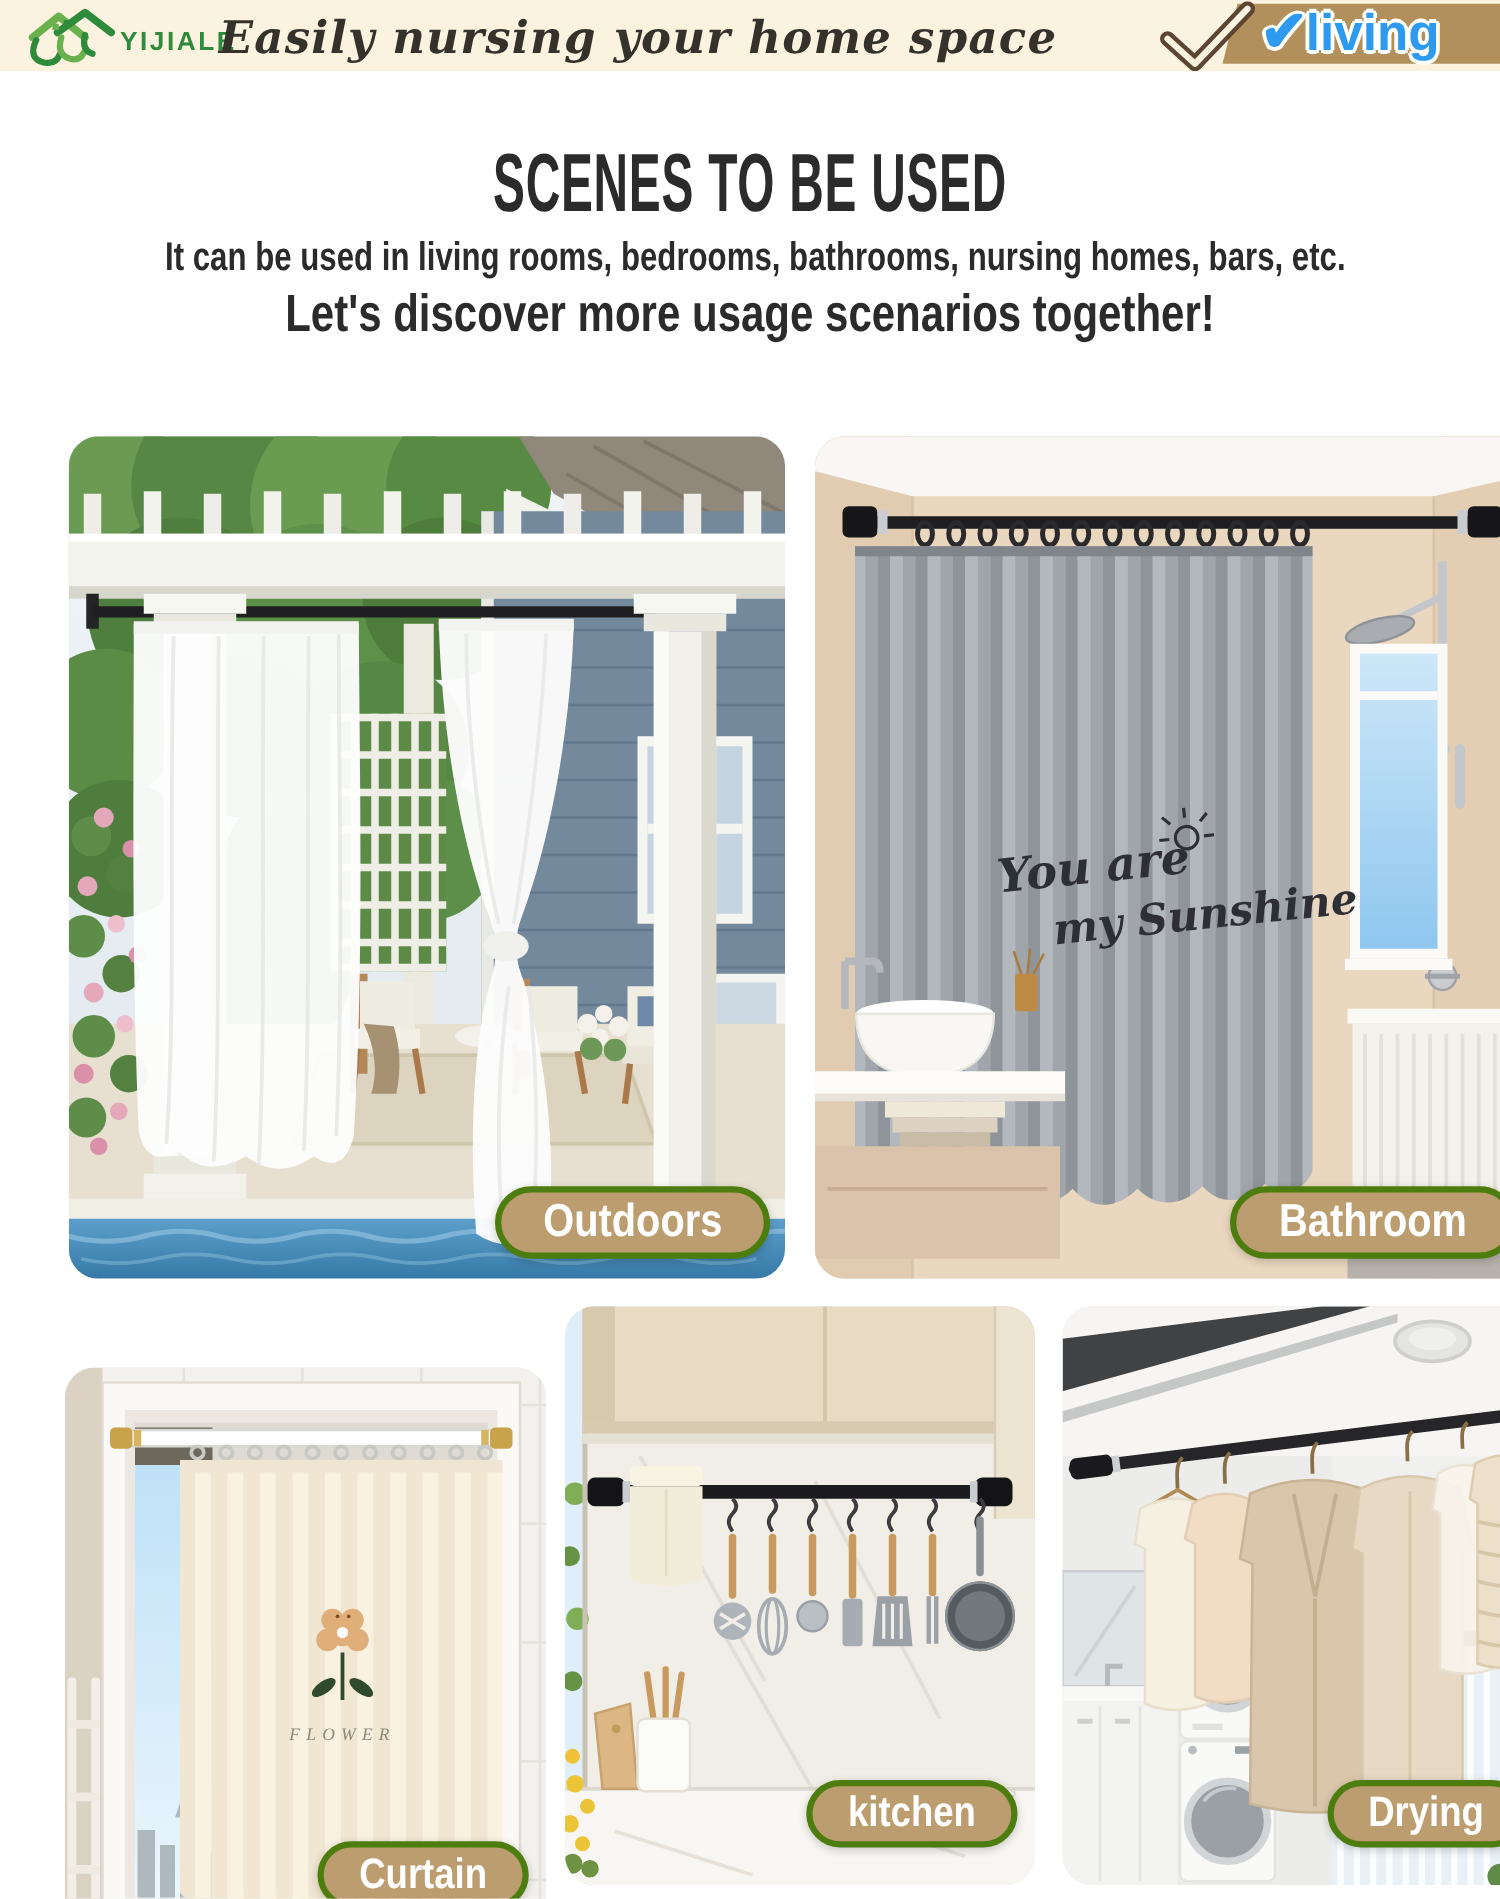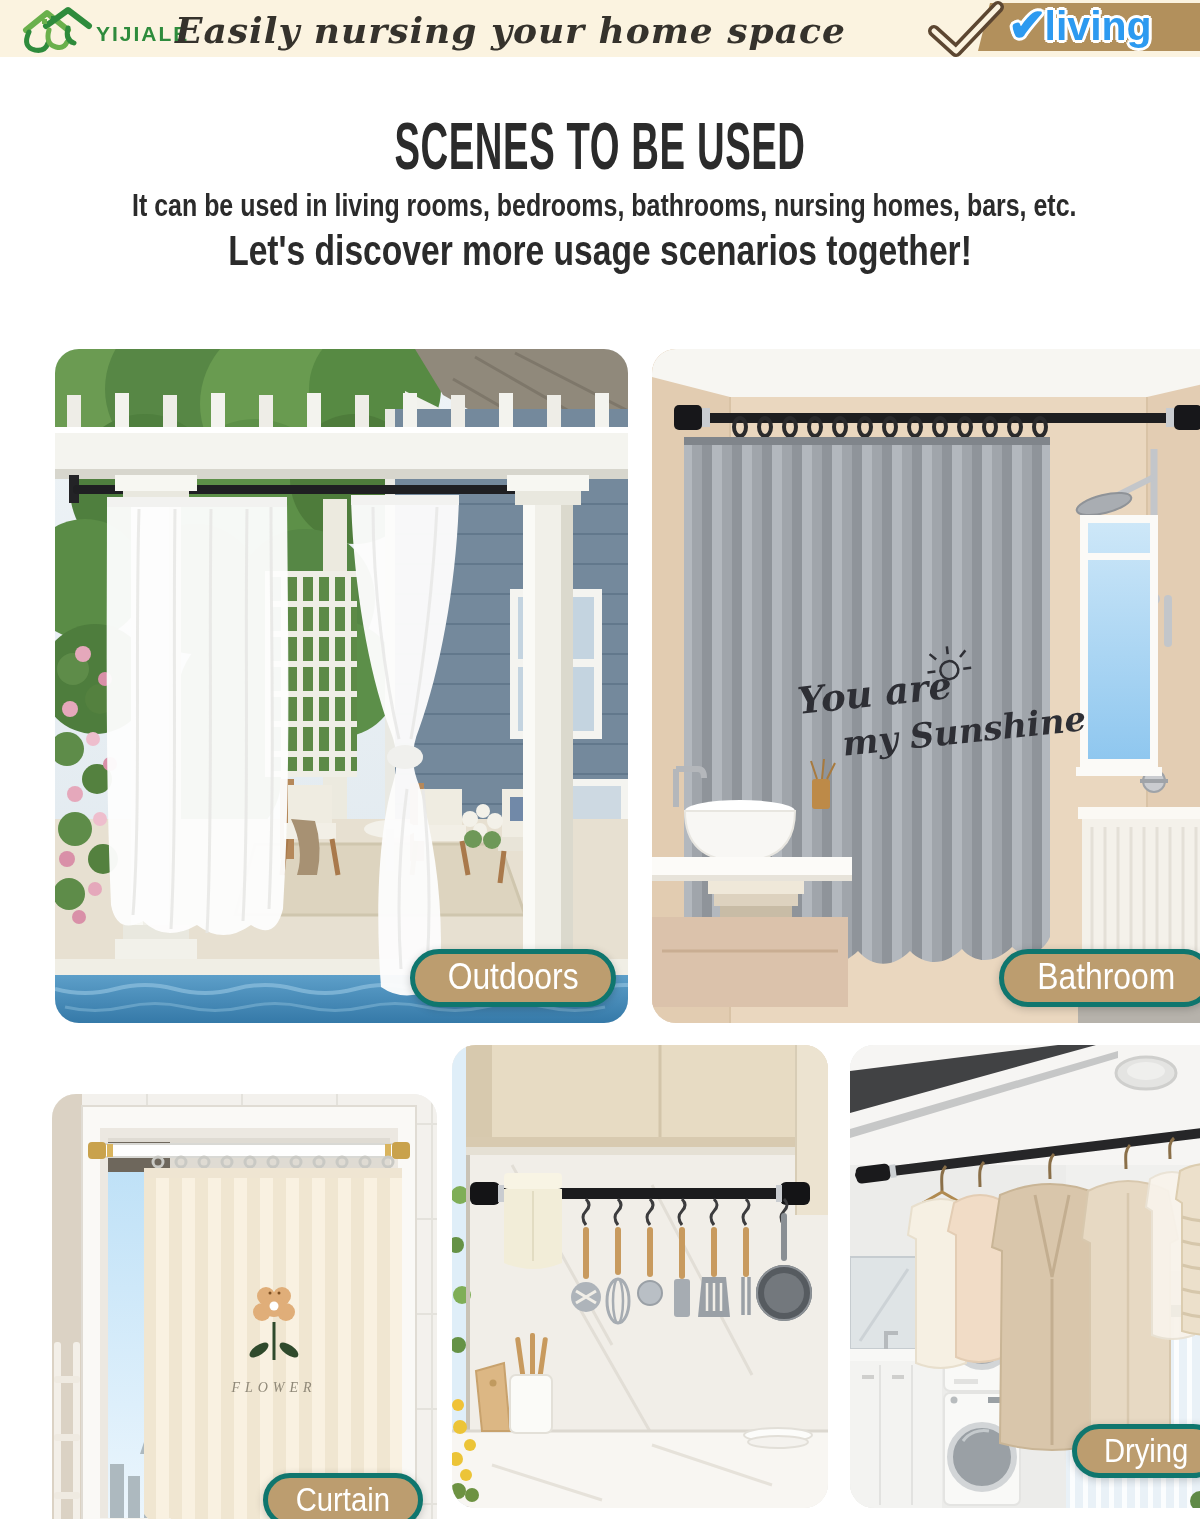--- a/index.html
+++ b/index.html
@@ -30,22 +30,22 @@
   .sub1{top:186px;font-size:32px;line-height:38px;transform:scaleX(0.78);}
   .sub2{top:226px;font-size:42px;line-height:50px;transform:scaleX(0.80);}
   
   .card{position:absolute;border-radius:24px;overflow:hidden;background:#eee;}
   .card svg{display:block;width:100%;height:100%;}
   #card-outdoors{left:15px;top:333px;width:573px;height:674px;}
   #card-bathroom{left:612px;top:333px;width:573px;height:674px;}
   #card-curtain{left:12px;top:1078px;width:385px;height:463px;}
   #card-kitchen{left:412px;top:1029px;width:376px;height:463px;}
   #card-drying{left:810px;top:1029px;width:384px;height:463px;}
-  .badge{position:absolute;background:#bc9d6f;color:#ffffff;border:5px solid #0f766e;
-         border-radius:999px;font-weight:normal;text-align:center;white-space:nowrap;
+  .badge{position:absolute;background:#bc9d6f;color:#ffffff;border:5px solid #4d7c0f;
+         border-radius:999px;font-weight:bold;text-align:center;white-space:nowrap;
          box-shadow:0 2px 8px rgba(0,0,0,0.2);}
   .badge .badge-text{display:inline-block;transform:scaleX(0.86);}
   .badge.row1{right:12px;bottom:16px;font-size:37px;line-height:44px;padding:1px 22px 3px;}
   .badge.row2{right:14px;bottom:30px;font-size:34px;line-height:40px;padding:1px 20px 3px;text-align:right;}
 </style>
 </head>
 <body>
 
 <div class="page">
 
@@ -497,20 +497,21 @@
         <circle cx="8" cy="382" r="7" fill="#ecc437"></circle>
           <circle cx="18" cy="400" r="6" fill="#ecc437"></circle>
         <circle cx="4" cy="414" r="7" fill="#ecc437"></circle>
           <circle cx="14" cy="430" r="6" fill="#ecc437"></circle>
         <circle cx="6" cy="446" r="8" fill="#6d9242"></circle>
           <circle cx="20" cy="450" r="7" fill="#6d9242"></circle>
         <ellipse cx="326" cy="390" rx="34" ry="7" fill="#fcfcfa" stroke="#e2dfd8" stroke-width="2"></ellipse>
         <ellipse cx="326" cy="397" rx="30" ry="6" fill="#f4f2ee" stroke="#e2dfd8" stroke-width="2"></ellipse>
       </g>
     </svg>
+    <figcaption class="badge row2"><span class="badge-text">kitchen</span></figcaption>
   </figure>
 
   <figure class="card" id="card-drying">
     <svg viewBox="0 0 384 463">
       <rect width="384" height="463" fill="#f0f0ee"></rect>
       <rect x="0" y="0" width="384" height="120" fill="#f6f5f3"></rect>
       <polygon points="0,26 208,0 246,0 0,68" fill="#414244"></polygon>
       <polygon points="0,84 268,6 268,13 0,93" fill="#9fa0a2" opacity="0.55"></polygon>
       <g>
         <ellipse cx="296" cy="28" rx="30" ry="16" fill="#e4e4e2" stroke="#cfcfcd" stroke-width="3"></ellipse>

